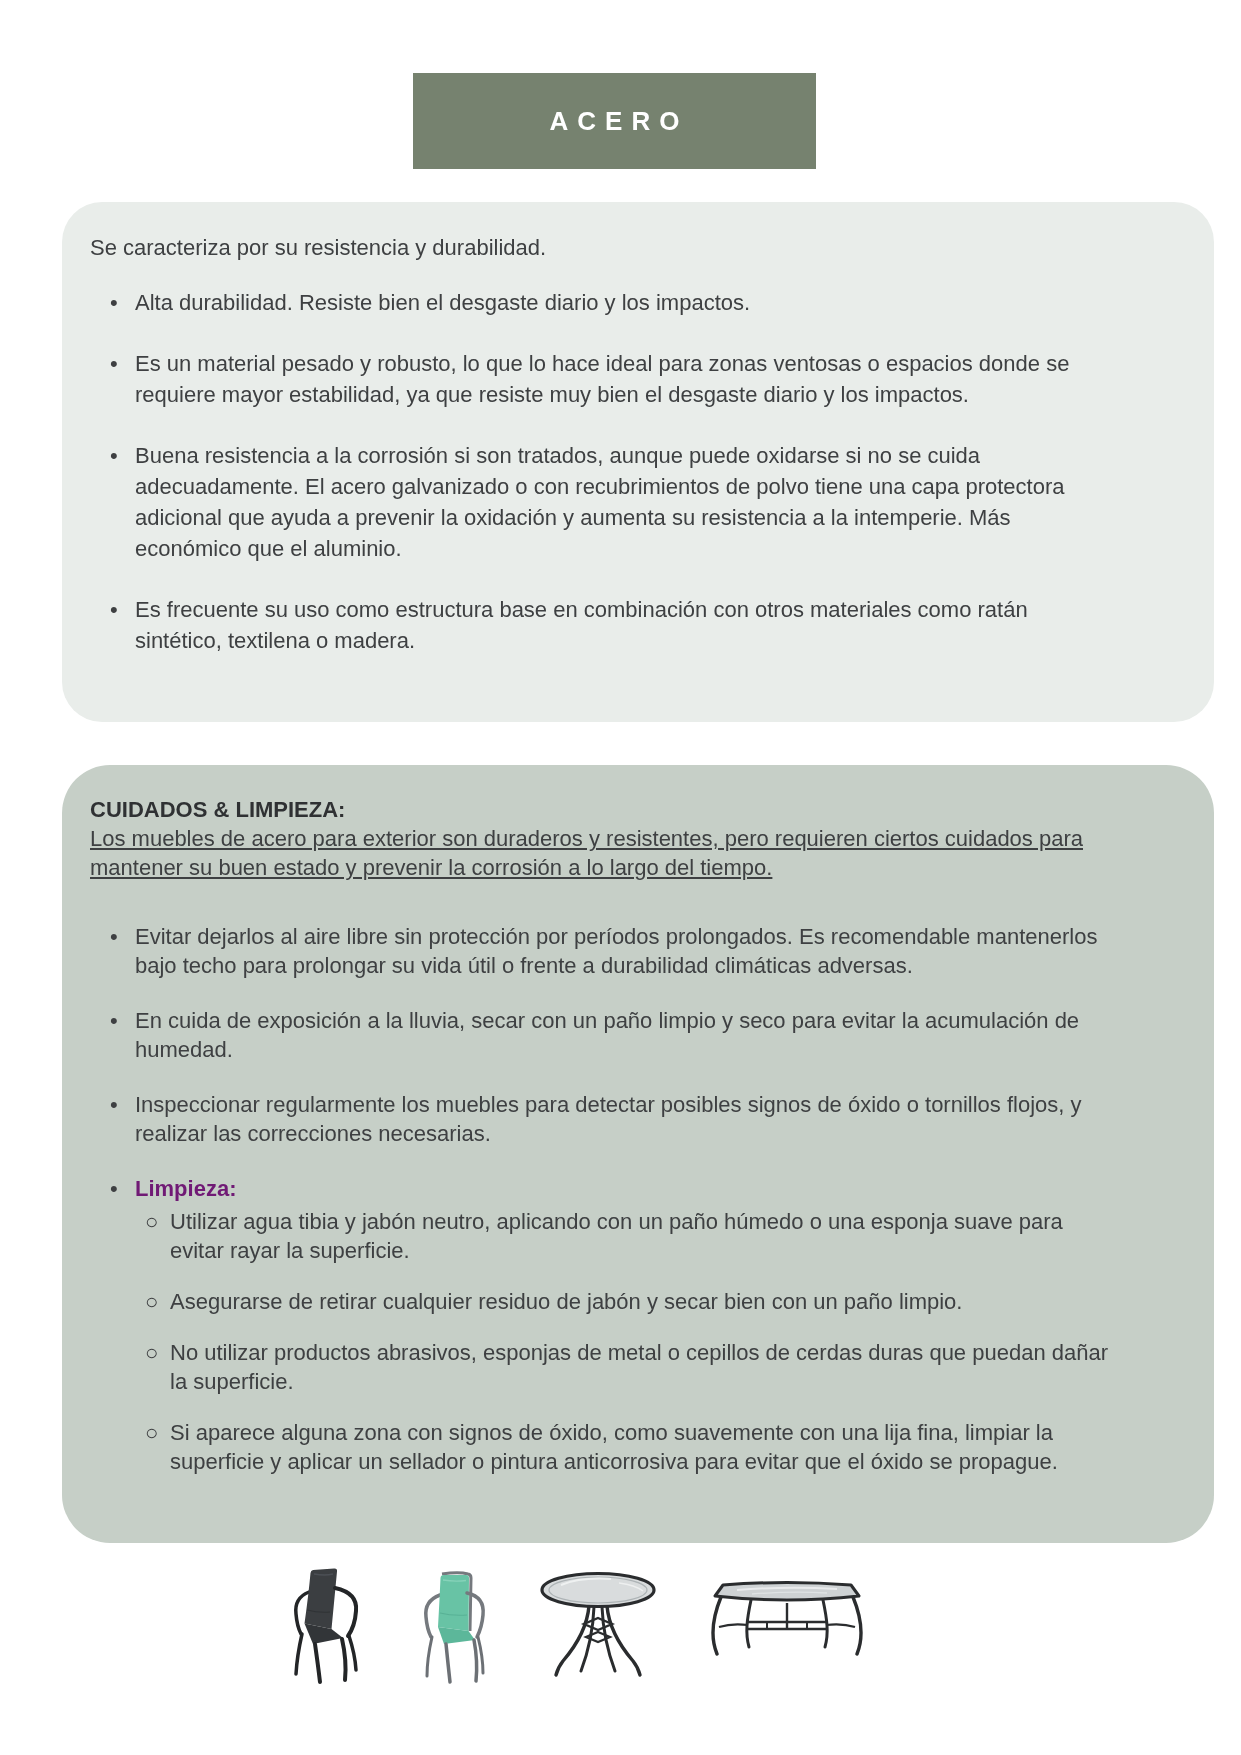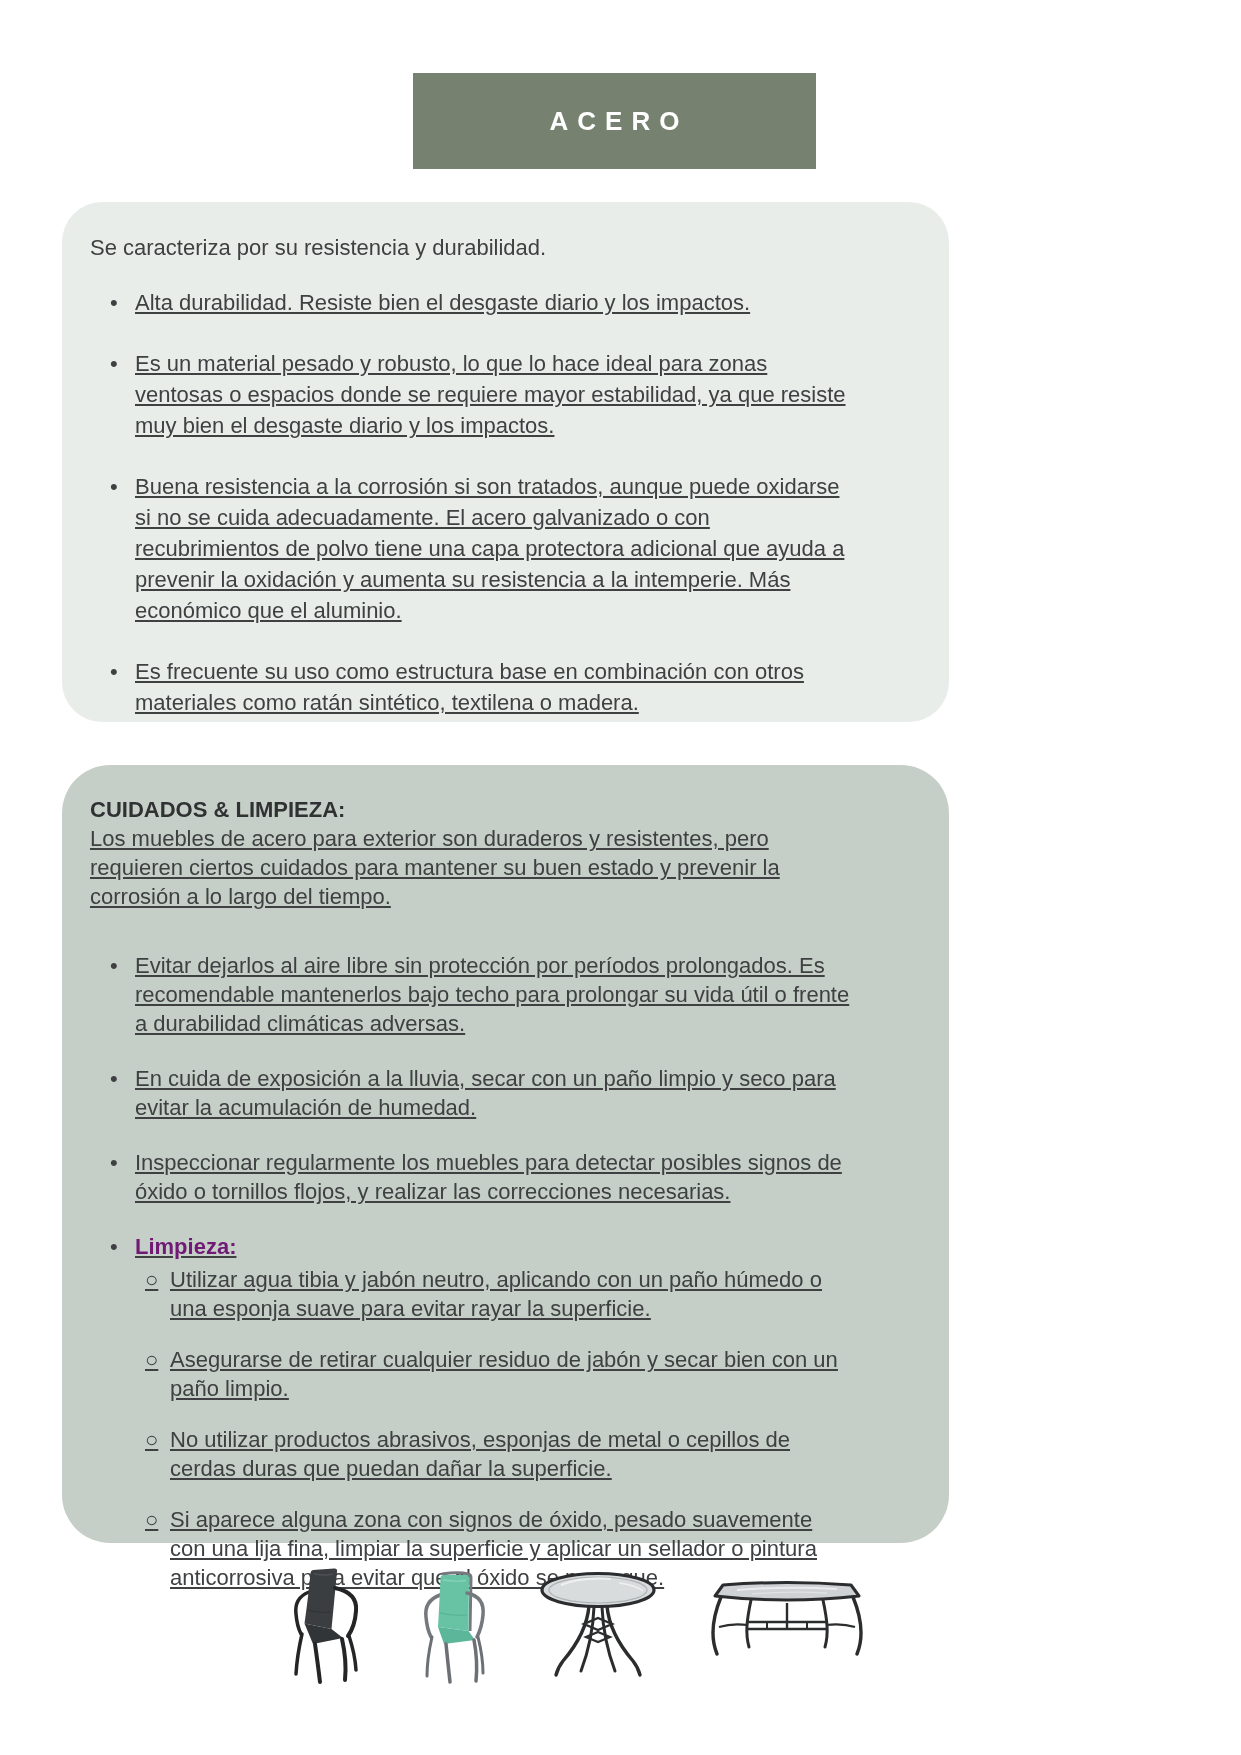--- a/index.html
+++ b/index.html
@@ -9,39 +9,39 @@
     overflow:hidden;
   }
   .title-block{
     position:absolute;left:413px;top:73px;width:403px;height:96px;
     background:#76826f;display:flex;align-items:center;justify-content:center;
   }
   .title-block span{
     color:#ffffff;font-size:26px;font-weight:bold;letter-spacing:9px;
     text-indent:9px;white-space:nowrap;
   }
-  .box{position:absolute;left:62px;width:887px;box-sizing:border-box;}
+  .box{position:absolute;left:62px;width:1152px;box-sizing:border-box;}
   .intro-box{
     top:202px;height:520px;background:#e9edea;border-radius:40px;
     padding:30px 96px 30px 28px;font-size:22px;line-height:31px;
   }
   .care-box{
     top:765px;height:778px;background:#c6cfc7;border-radius:48px;
     padding:30px 96px 12px 28px;font-size:22px;line-height:29px;
   }
   p{margin:0;}
   .intro-box .intro{margin-bottom:24px;}
   ul{list-style:none;margin:0;padding:0;}
   .blist{margin-left:20px;}
   .blist > li{display:flex;align-items:flex-start;}
   .intro-box .blist > li{margin-bottom:30px;}
   .care-box .blist > li{margin-bottom:26px;}
   .blist > li:last-child{margin-bottom:0;}
   .mk{flex:0 0 25px;width:25px;}
-  .tx{flex:1 1 auto;text-decoration:underline;}
+  .tx{flex:1 1 auto;}
   .care-box .heading{font-weight:bold;color:#2f3133;}
   .care-box .cintro{margin-bottom:40px;text-decoration:underline;}
   .bold-label{font-weight:bold;color:#701a75;}
   .sublist{margin-left:10px;margin-top:4px;}
   .sublist > li{display:flex;align-items:flex-start;margin-bottom:22px;}
   .sublist > li:last-child{margin-bottom:0;}
   .sublist .mk{flex:0 0 25px;width:25px;}
   .furniture-row{position:absolute;left:0;top:1560px;width:1241px;height:140px;}
   .fitem{position:absolute;}
   .fitem svg{display:block;width:100%;height:100%;}
@@ -105,21 +105,21 @@
             <li>
               <span class="mk">○</span>
               <span class="tx">Asegurarse de retirar cualquier residuo de jabón y secar bien con un paño limpio.</span>
             </li>
             <li>
               <span class="mk">○</span>
               <span class="tx">No utilizar productos abrasivos, esponjas de metal o cepillos de cerdas duras que puedan dañar la superficie.</span>
             </li>
             <li>
               <span class="mk">○</span>
-              <span class="tx">Si aparece alguna zona con signos de óxido, pesado suavemente con una lija fina, limpiar la superficie y aplicar un sellador o pintura anticorrosiva para evitar que el óxido se propague.</span>
+              <span class="tx">Si aparece alguna zona con signos de óxido, como suavemente con una lija fina, limpiar la superficie y aplicar un sellador o pintura anticorrosiva para evitar que el óxido se propague.</span>
             </li>
           </ul>
         </span>
       </li>
     </ul>
   </section>
 
   <div class="furniture-row">
 
     <div class="fitem" style="left:285px;top:6px;width:95px;height:120px;">

